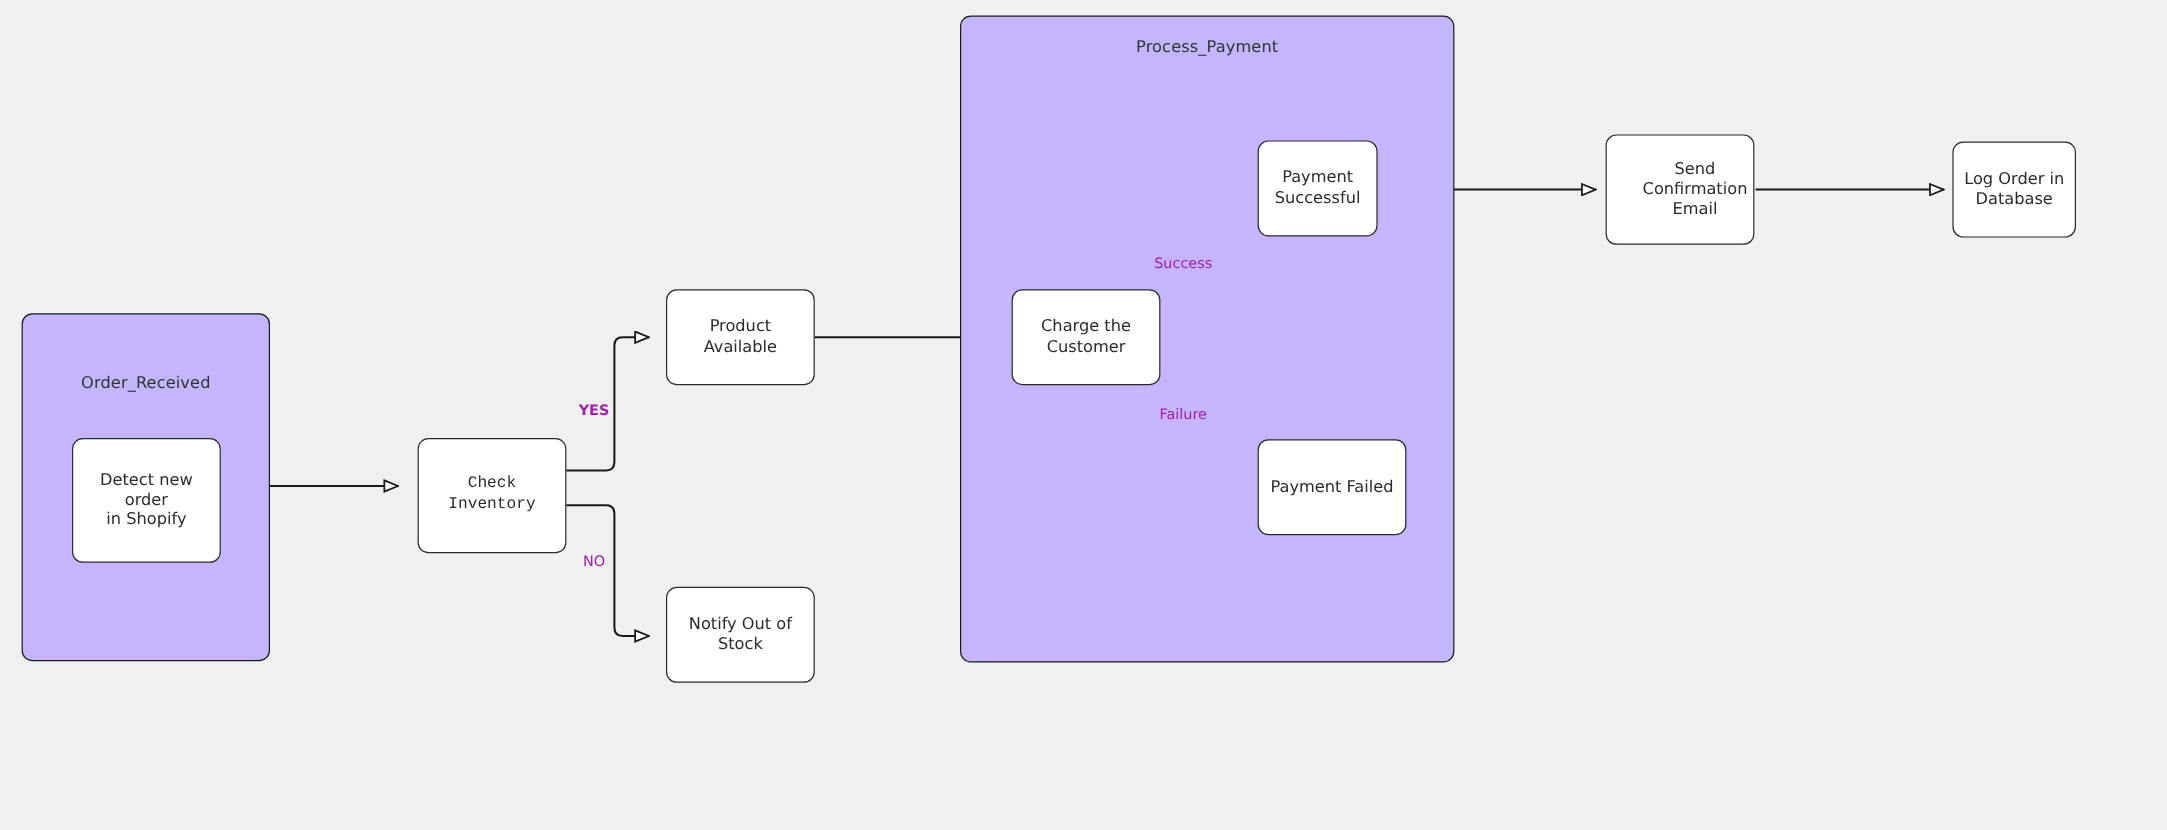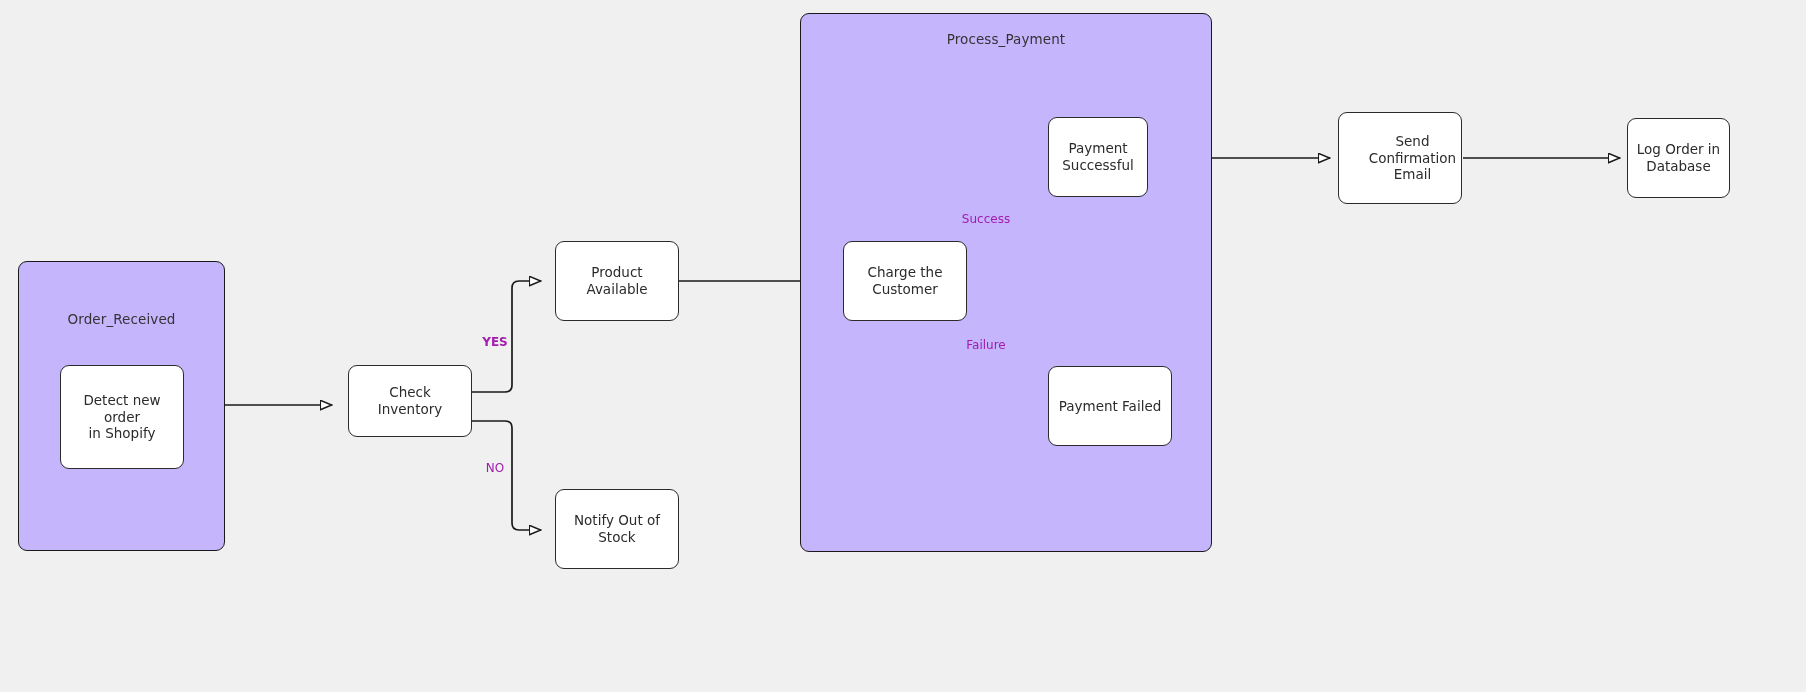--- a/index.html
+++ b/index.html
@@ -101,21 +101,21 @@
 
   <div class="cluster" style="left:800px; top:13px; width:412px; height:539px;">
     <div class="cluster-label" style="top:17px;">Process_Payment</div>
   </div>
 
 
 
   <div class="node" style="left:60px; top:365px; width:124px; height:104px;">Detect new order
 in Shopify</div>
 
-  <div class="node" style="left:348px; top:365px; width:124px; height:72px;">Check Inventory</div>
+  <div class="node" style="left:348px; top:365px; width:124px; height:96px;font-family:Liberation Mono, monospace;">Check Inventory</div>
 
   <div class="node" style="left:555px; top:241px; width:124px; height:80px;">Product Available</div>
 
   <div class="node" style="left:843px; top:241px; width:124px; height:80px;">Charge the
 Customer</div>
 
   <div class="node" style="left:555px; top:489px; width:124px; height:80px;">Notify Out of
 Stock</div>
 
   <div class="node" style="left:1048px; top:117px; width:100px; height:80px;">Payment

